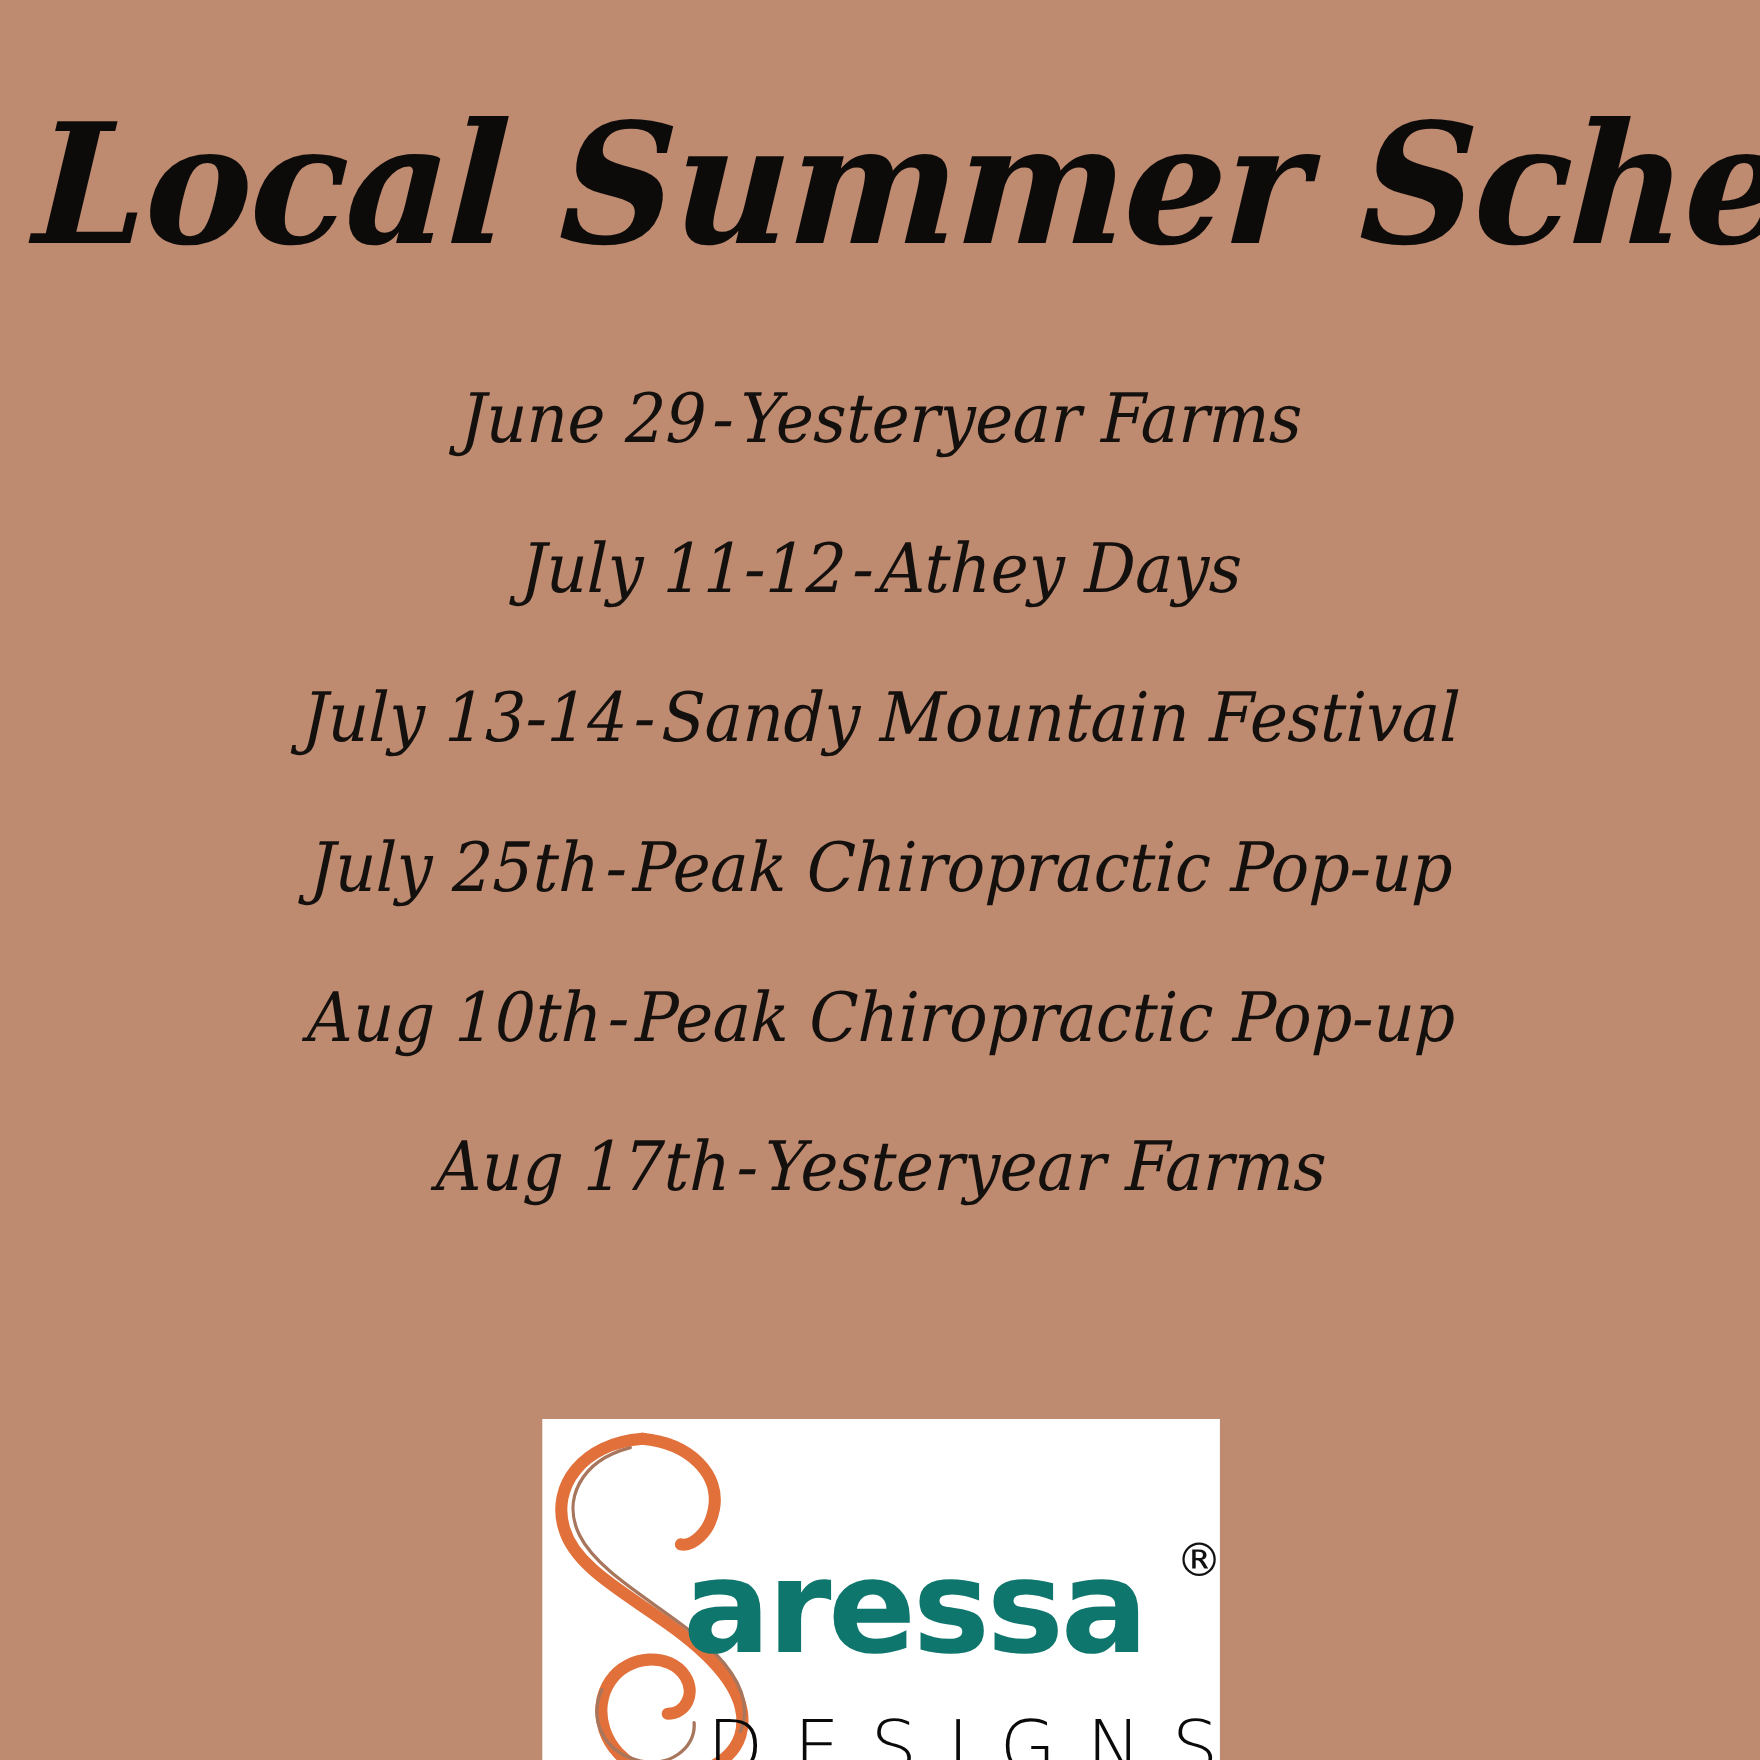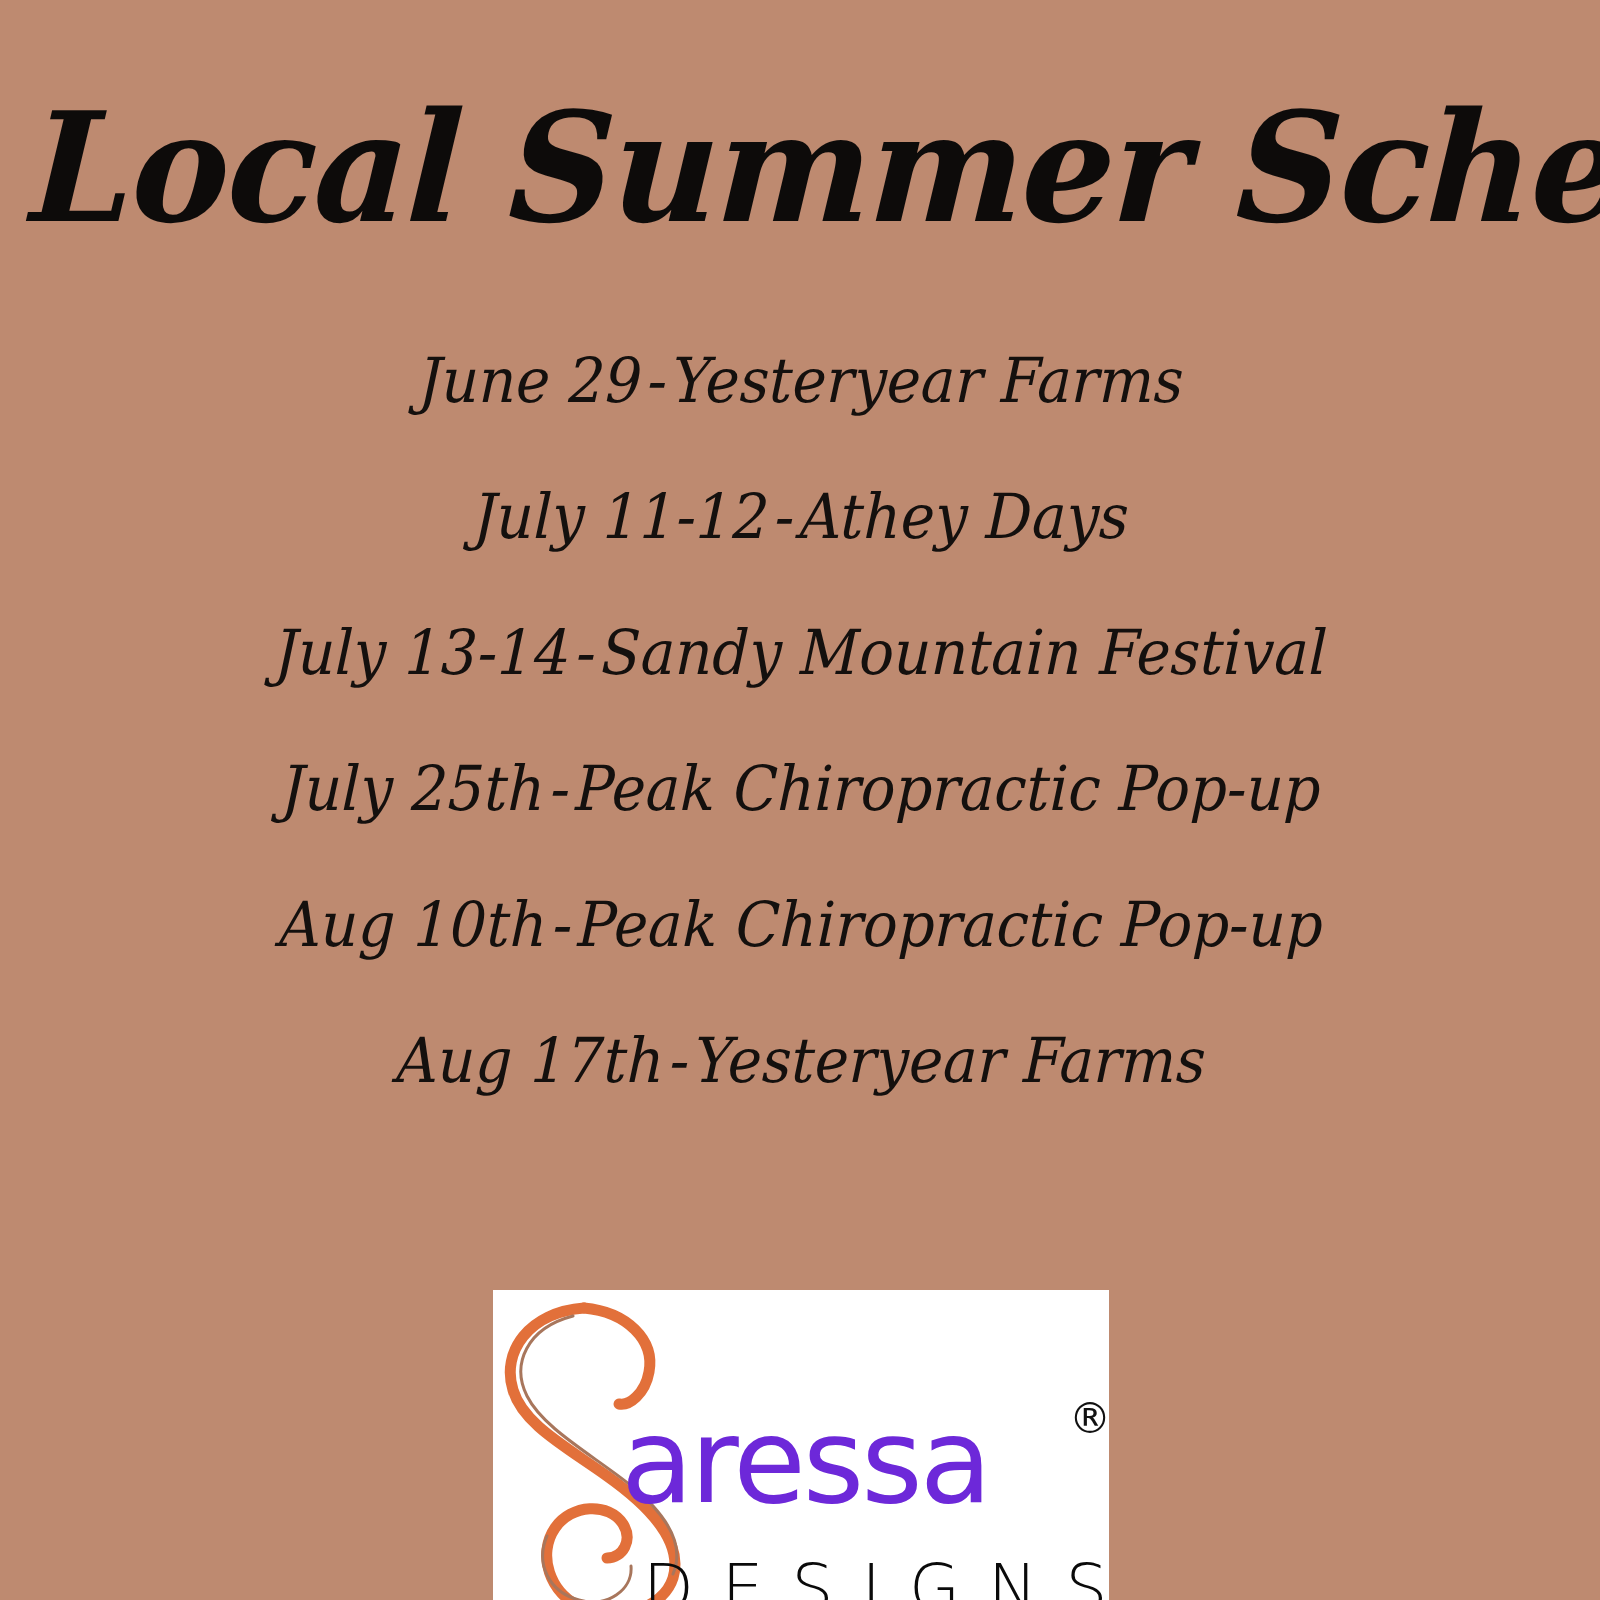--- a/index.html
+++ b/index.html
@@ -89,24 +89,24 @@
     width: 300px;
     height: 330px;
     pointer-events: none;
   }
 
   #logo-wordmark {
     position: absolute;
     left: 128px;
     top: 112px;
     font-family: "DejaVu Sans", sans-serif;
-    font-weight: 400;
+    font-weight: 700;
     font-size: 118px;
     line-height: 1;
-    color: #6d28d9;
+    color: #0f766e;
     letter-spacing: -3px;
     white-space: nowrap;
   }
 
   #logo-reg {
     position: absolute;
     left: 576px;
     top: 108px;
     font-family: "DejaVu Sans", sans-serif;
     font-size: 42px;

